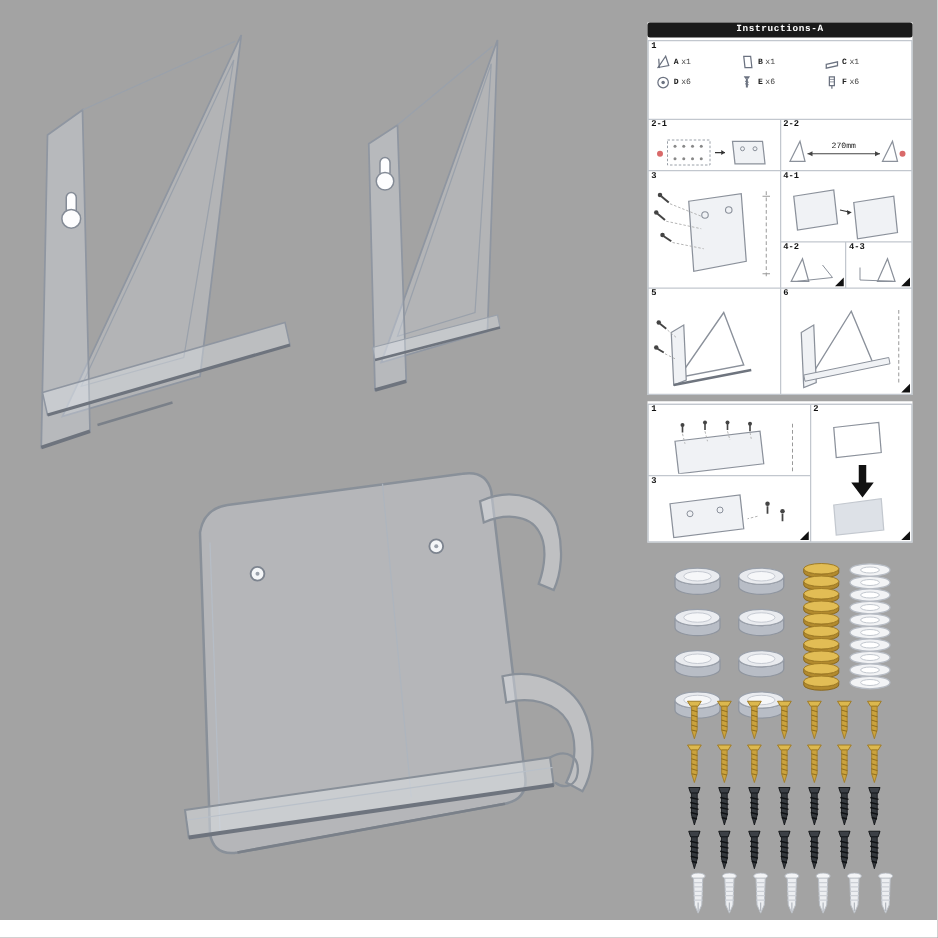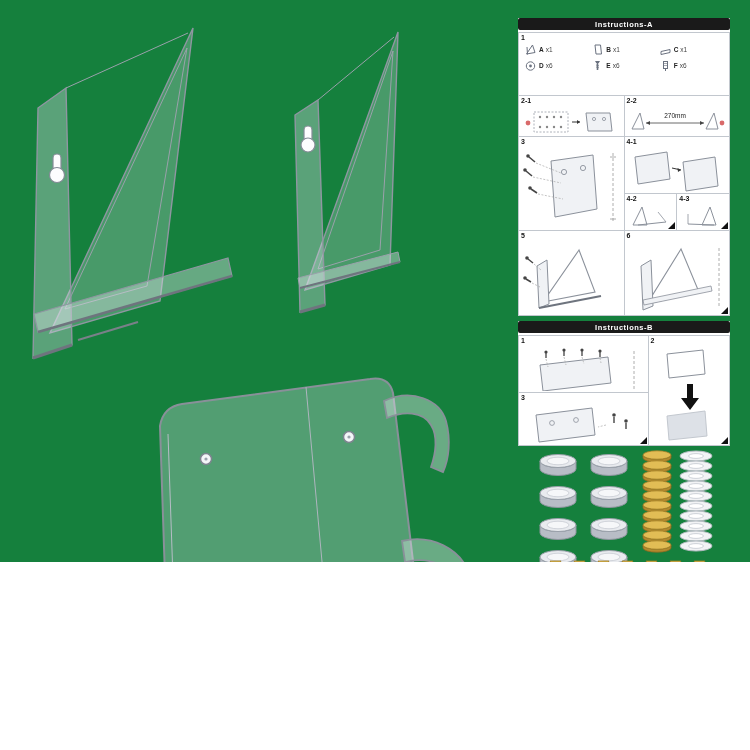--- a/index.html
+++ b/index.html
@@ -1,17 +1,17 @@
 <!DOCTYPE html>
 <html><head>
 <meta charset="utf-8">
 <style>
   html,body{margin:0;padding:0;background:#fff;}
-  .canvas{position:relative;width:750px;height:562px;background:#15803d;overflow:hidden;
-          font-family:Liberation Sans, sans-serif;}
+  .canvas{position:relative;width:750px;height:736px;background:#a3a3a3;overflow:hidden;
+          font-family:Liberation Mono, monospace;}
   .abs{position:absolute;}
 
   
   .card{position:absolute;background:#fff;}
   .card-header{height:12px;background:#1a1a1a;color:#fff;font-size:7.5px;font-weight:bold;
                display:flex;align-items:center;justify-content:center;letter-spacing:.5px;border-radius:2px;}
   .pgrid{margin-top:2px;border:1px solid #c2c7ce;background:#c2c7ce;display:flex;flex-direction:column;gap:1px;}
   .prow{display:flex;gap:1px;}
   .pcol{display:flex;flex-direction:column;gap:1px;}
   .panel{background:#fff;position:relative;overflow:hidden;}
@@ -252,23 +252,20 @@
             <path d="M92 4 L92 64" stroke="#999" stroke-width="0.8" stroke-dasharray="3 2"></path>
           </svg>
           <div class="corner-tri"></div>
         </div>
       </div>
 
     </div>
   </div>
 
   <div class="card" style="left:518px;top:321px;width:212px;">
-    <div class="card-header">
-      <span>Instructions-B</span>
-    </div>
     <div class="pgrid">
       <div class="prow">
         <div class="pcol" style="flex:1.6;">
           <div class="panel" style="height:56px;">
             <span class="step-num">1</span>
             <svg width="120" height="44" viewBox="0 0 120 44" style="margin:11px 2px 0 3px;">
               <path d="M18 18 L86 10 L89 36 L21 44 Z" fill="#f0f2f5" stroke="#8b919b" stroke-width="1"></path>
               <g fill="#444">
                   <circle cx="24" cy="5" r="1.6"></circle>
                   <circle cx="42" cy="3" r="1.6"></circle>

